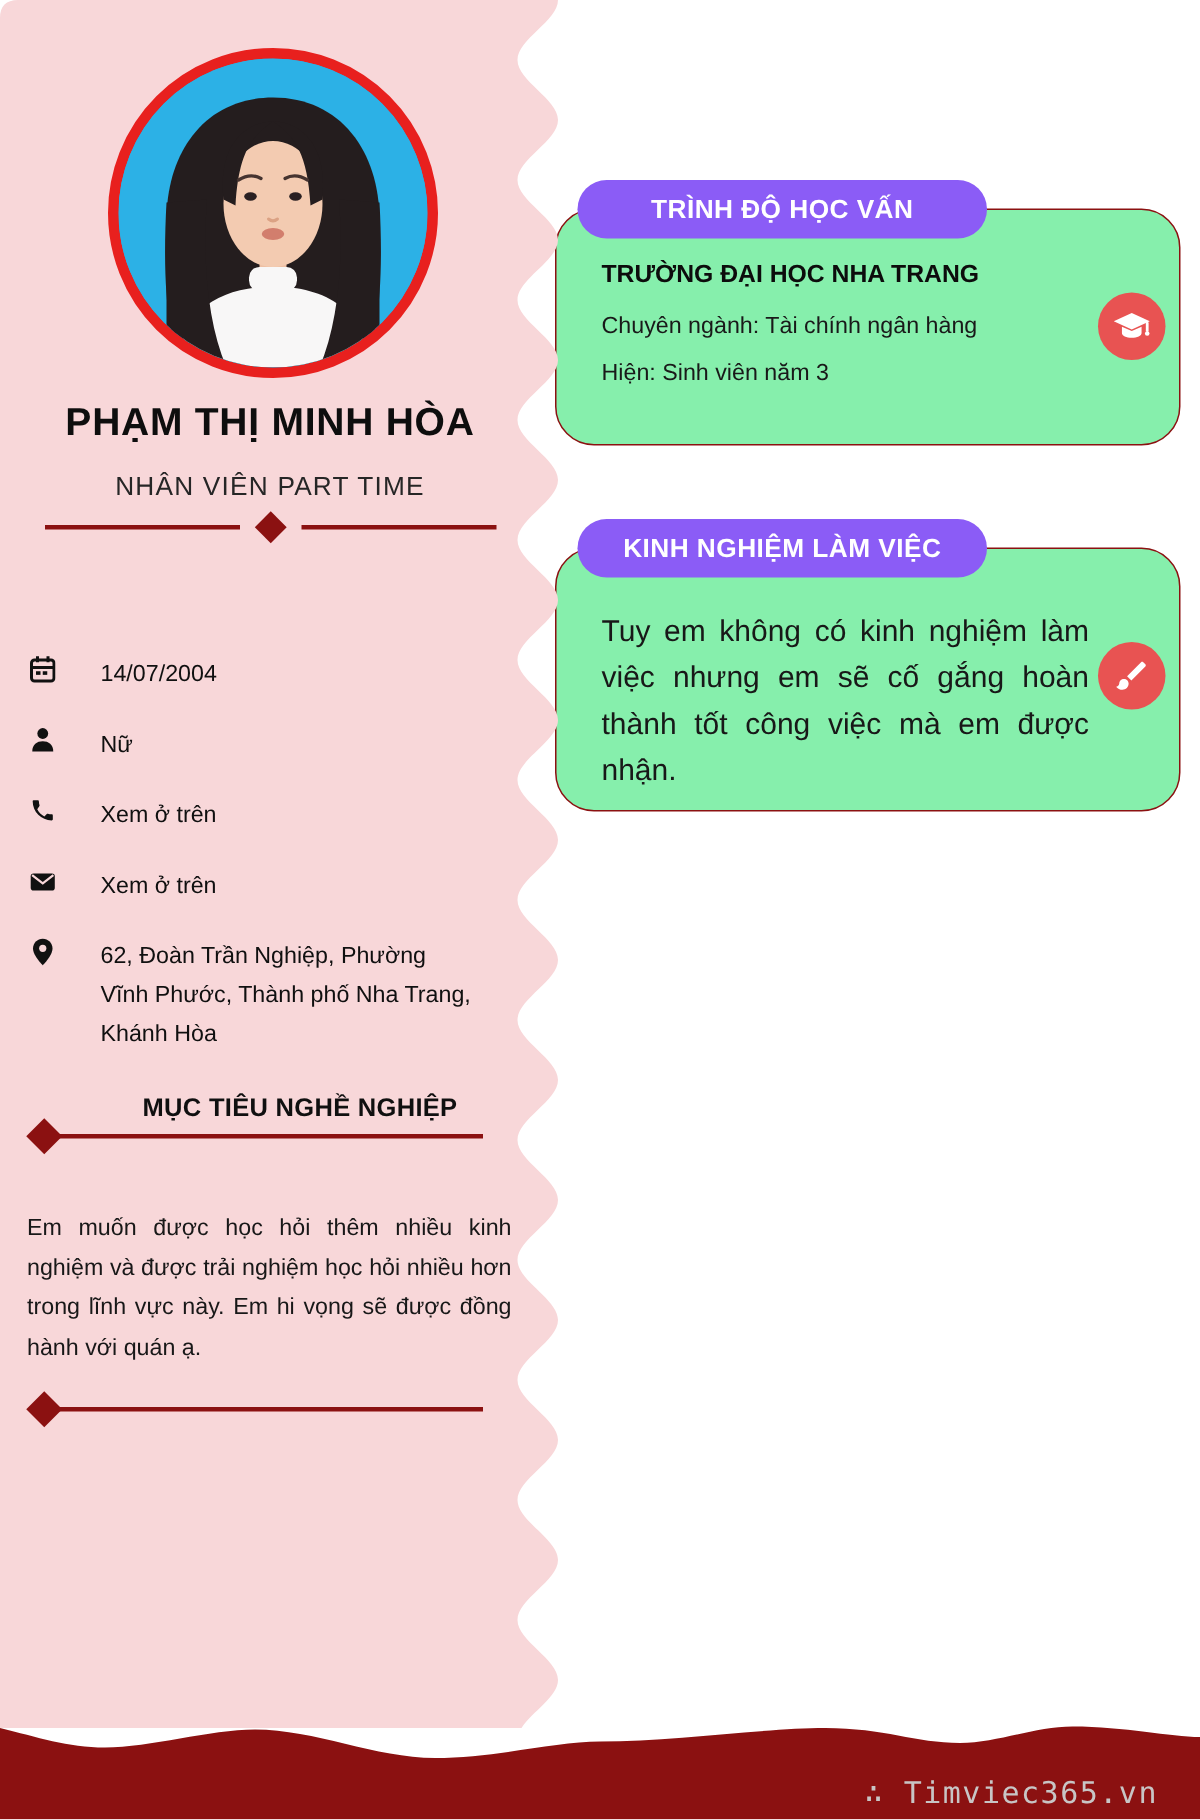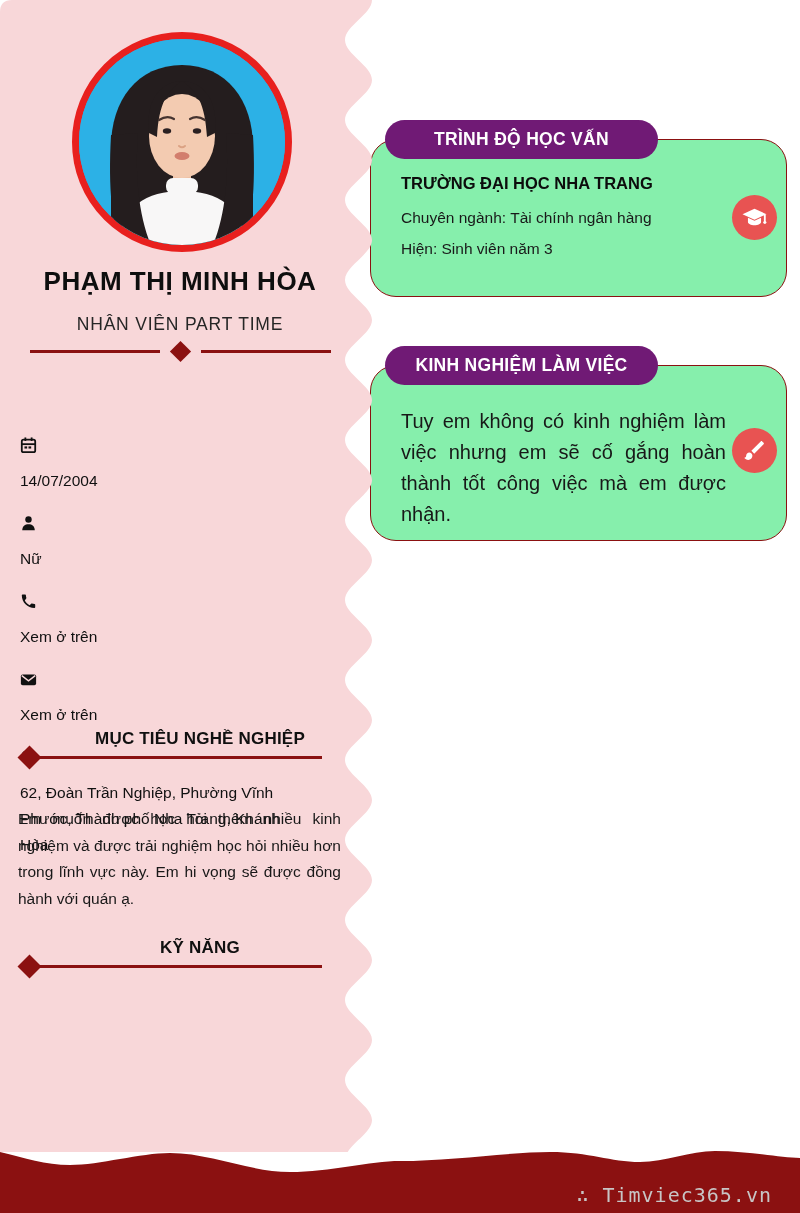--- a/index.html
+++ b/index.html
@@ -32,21 +32,21 @@
     text-align:center; font-size:17.5px; color:#262626; letter-spacing:.8px;
   }
   .name-divider {
     position:absolute; left:0; top:344px; width:360px;
     display:flex; align-items:center; justify-content:center; gap:13px;
   }
   .name-divider .line { width:130px; height:3px; background:#8b1111; }
   .name-divider .diamond { width:15px; height:15px; background:#8b1111; transform:rotate(45deg); }
 
   .contact-list { position:absolute; left:20px; top:437px; width:300px; }
-  .contact-row { display:flex; gap:14px; margin-bottom:21px; align-items:flex-start;flex-direction:column; }
+  .contact-row { display:flex; gap:30px; margin-bottom:21px; align-items:flex-start; }
   .contact-row .cicon { flex:0 0 17px; width:17px; height:19px; margin-top:0; }
   .contact-row .ctext { font-size:15.5px; line-height:26px; color:#101010; }
 
   .side-section { position:absolute; left:0; width:360px; }
   .side-section h3 { text-align:center; font-size:17px; font-weight:bold; color:#101010; margin-bottom:7px; letter-spacing:.2px;padding-left:40px; }
   .side-underline { position:relative; margin-left:30px; width:292px; height:3px; background:#8b1111; }
   .side-underline .diamond {
     position:absolute; left:-9px; top:-7px; width:17px; height:17px;
     background:#8b1111; transform:rotate(45deg);
   }
@@ -63,21 +63,21 @@
 
   
   .card {
     position:absolute; left:370px; width:417px;
     border:1.5px solid #8b1111; border-radius:26px; background:#86efac;
   }
   .card-education  { top:139px; height:158px; }
   .card-experience { top:365px; height:176px; }
   .section-pill {
     position:absolute; left:385px; width:273px; height:39px;
-    background:#701a75; border-radius:20px; z-index:3;
+    background:#8b5cf6; border-radius:20px; z-index:3;
     display:flex; align-items:center; justify-content:center;
     color:#ffffff; font-weight:bold; font-size:17.5px; letter-spacing:.3px;
   }
   .pill-education  { top:120px; }
   .pill-experience { top:346px; }
 
   .edu-body { padding:34px 60px 0 30px; }
   .edu-school { font-size:16.5px; font-weight:bold; color:#0c0c0c; margin-bottom:16px; }
   .edu-line { font-size:15.5px; color:#191919; margin-bottom:13px; }
 
@@ -185,21 +185,20 @@
   <div class="side-section" style="top:729px;">
     <h3>MỤC TIÊU NGHỀ NGHIỆP</h3>
     <div class="side-underline">
       <div class="diamond"></div>
     </div>
   </div>
 
   <div class="side-paragraph">Em muốn được học hỏi thêm nhiều kinh nghiệm và được trải nghiệm học hỏi nhiều hơn trong lĩnh vực này. Em hi vọng sẽ được đồng hành với quán ạ.</div>
 
   <div class="side-section" style="top:938px;">
-    <h3>KỸ NĂNG</h3>
     <div class="side-underline">
       <div class="diamond"></div>
     </div>
   </div>
 
 </div>
 
 <div class="card card-education">
   <div class="edu-body">
     <div class="edu-school">TRƯỜNG ĐẠI HỌC NHA TRANG</div>

